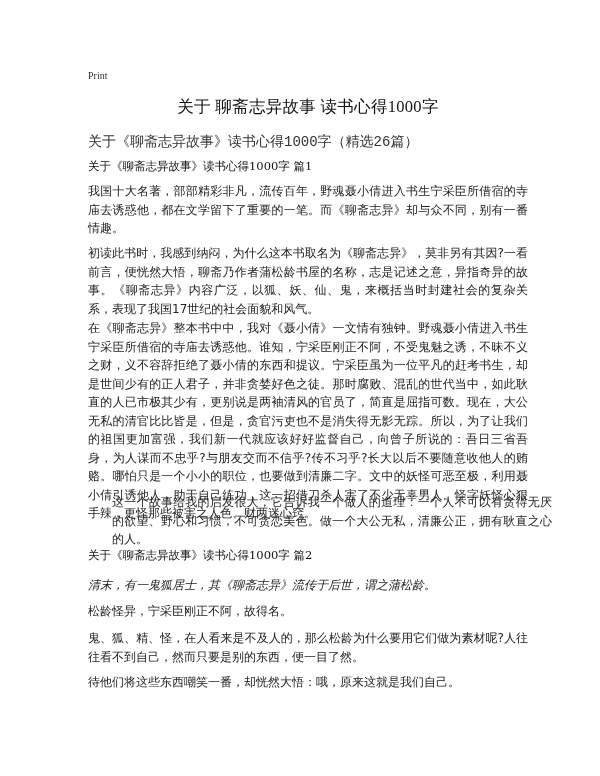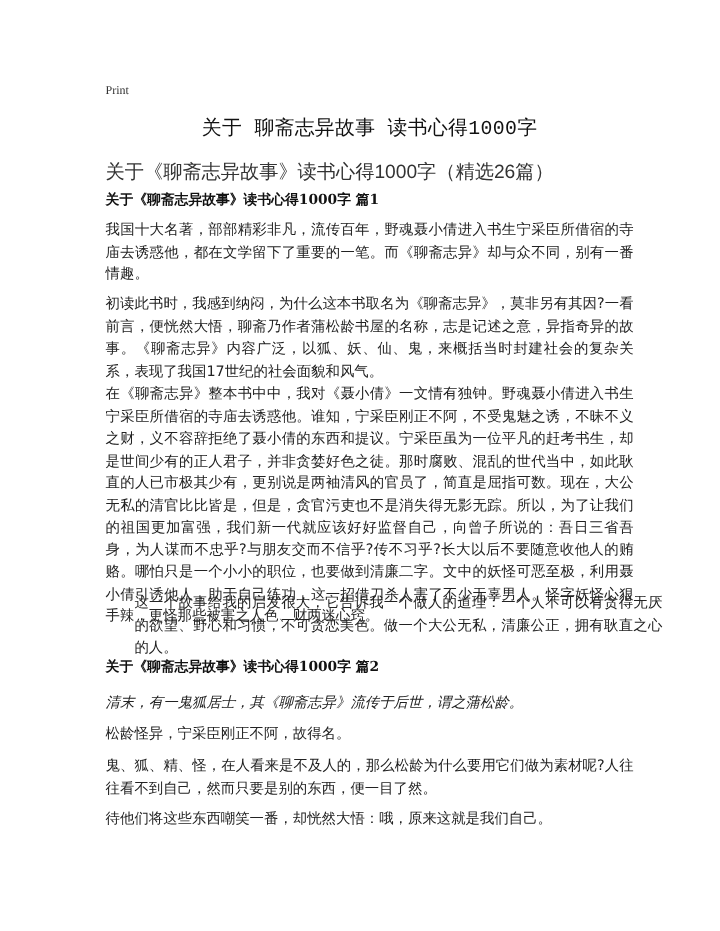--- a/index.html
+++ b/index.html
@@ -27,40 +27,40 @@
       font-family: "Liberation Serif", serif;
       font-size: 10px;
       color: #333;
     }
     .doc-title {
       position: absolute;
       left: 0;
       width: 440px;
       top: 96px;
       text-align: center;
-      font-family: Liberation Mono, monospace;
+      font-family: Liberation Serif, serif;
       font-size: 16.5px;
       color: #111;
       letter-spacing: 0.3px;
       white-space: nowrap;
     }
     .subtitle {
       position: absolute;
       left: 0;
       top: 133px;
-      font-family: Liberation Sans, sans-serif;
-      font-size: 16px;
+      font-family: Liberation Mono, monospace;
+      font-size: 14px;
       color: #333;
       white-space: nowrap;
     }
     .section-heading {
       position: absolute;
       left: 0;
       font-family: "DejaVu Serif", serif;
-      font-weight: bold;
+      font-weight: normal;
       font-size: 11.5px;
       color: #111;
       white-space: nowrap;
     }
     .para {
       position: absolute;
       left: 0;
       width: 440px;
       font-family: "DejaVu Sans", sans-serif;
       font-size: 12px;

